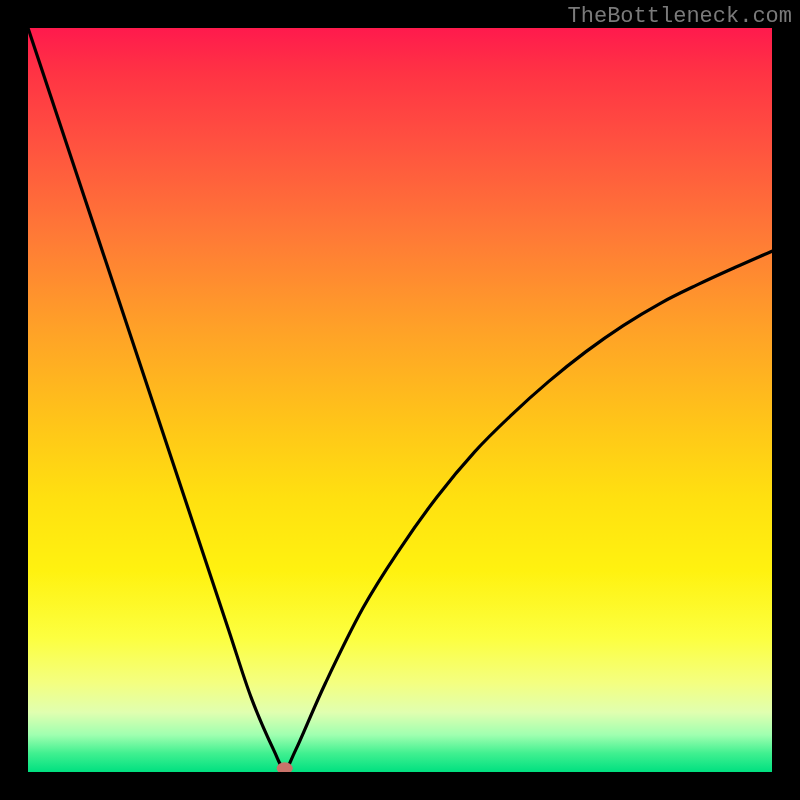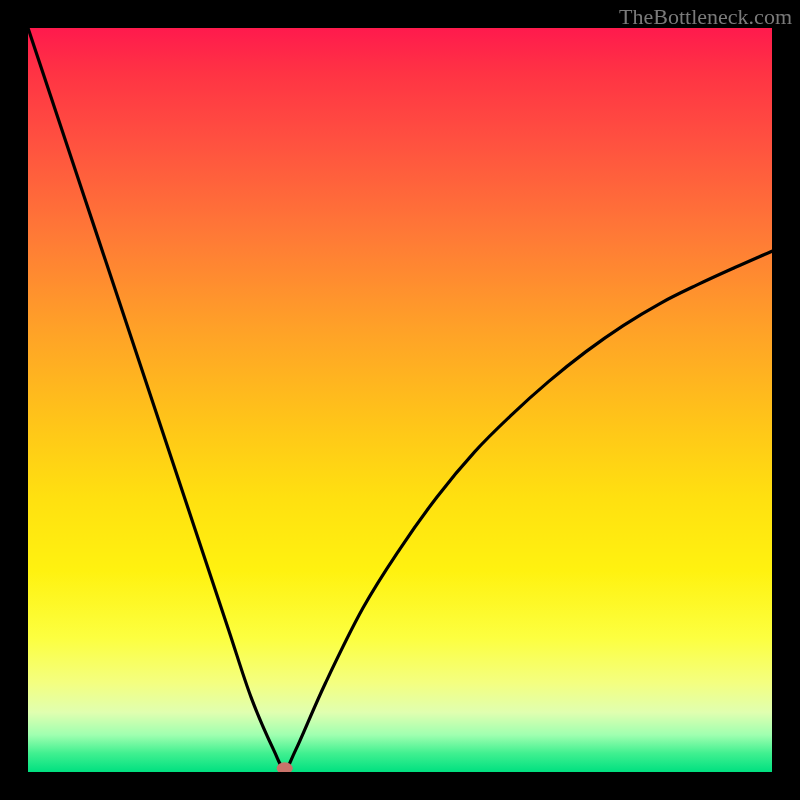--- a/index.html
+++ b/index.html
@@ -46,21 +46,21 @@
     stroke-linecap: round;
   }
   .marker {
     fill: #c9736a;
     stroke: none;
   }
   .watermark {
     position: absolute;
     top: 4px;
     right: 8px;
-    font-family: Liberation Serif, serif;
+    font-family: Liberation Mono, monospace;
     font-size: 22px;
     font-weight: 400;
     color: #7a7a7a;
     letter-spacing: 0px;
   }
 </style>
 </head>
 <body>
 
 <div class="frame">

